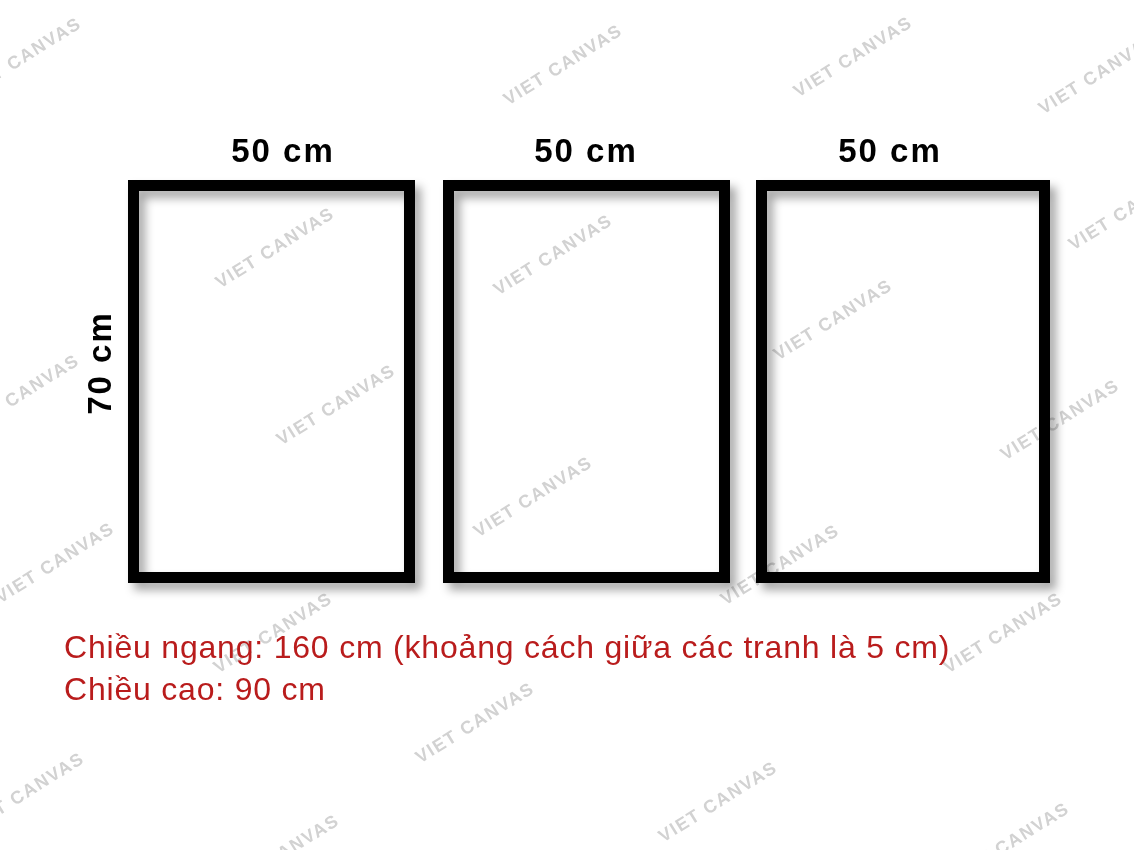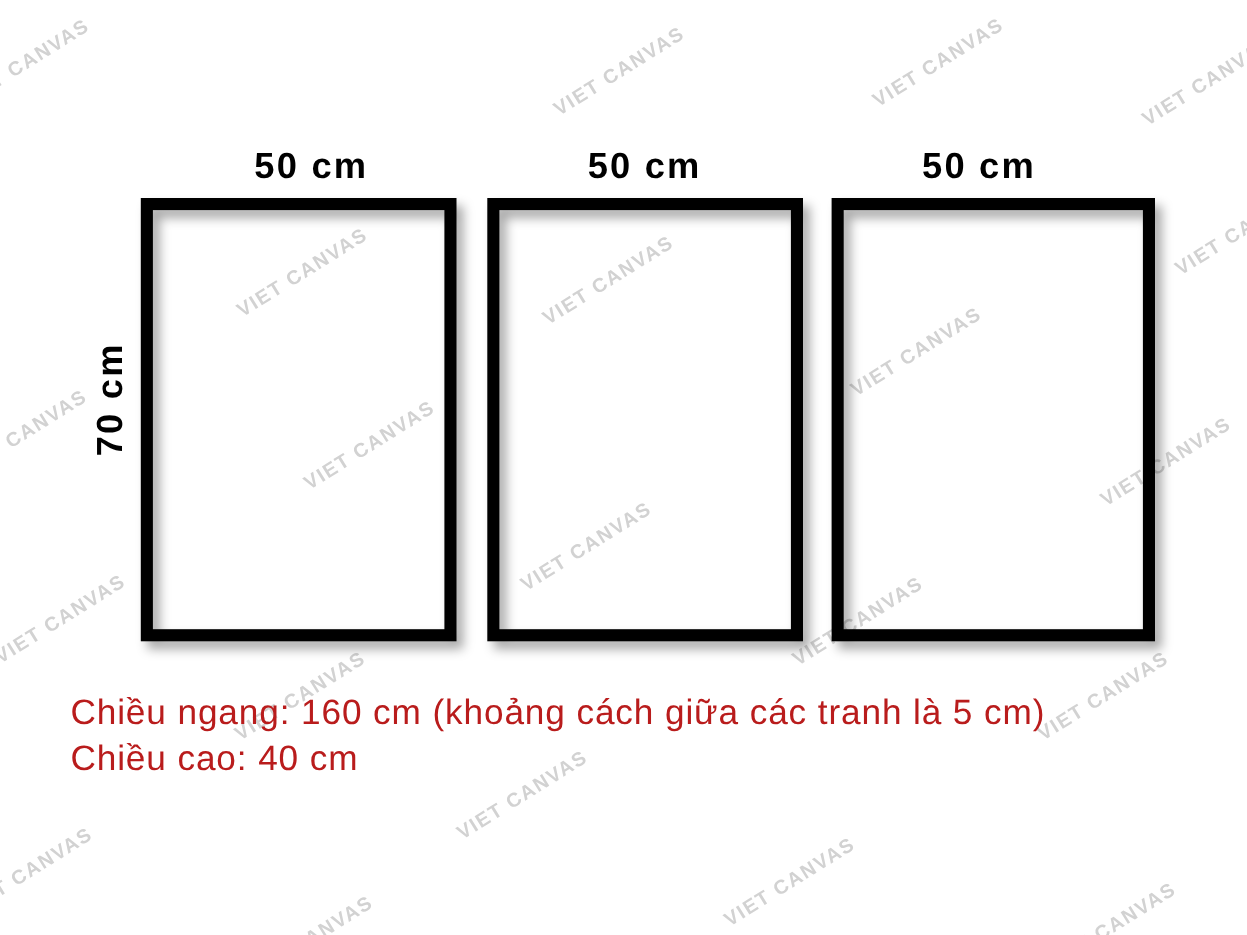--- a/index.html
+++ b/index.html
@@ -100,16 +100,16 @@
   <span class="dim-label" style="left:890px; top:151px;">50 cm</span>
 
   <span class="dim-label vertical" style="left:100px; top:363px;">70 cm</span>
 
   <div class="frame" style="left: 128px; width: 287px; border-color: rgb(0, 0, 0);"></div>
   <div class="frame" style="left: 443px; width: 287px; border-color: rgb(0, 0, 0);"></div>
   <div class="frame" style="left: 756px; width: 294px; border-color: rgb(0, 0, 0);"></div>
 
   <div class="footer">
     <div>Chiều ngang: 160 cm (khoảng cách giữa các tranh là 5 cm)</div>
-    <div>Chiều cao: 40 cm</div>
+    <div>Chiều cao: 90 cm</div>
   </div>
 
 </div>
 
 </body></html>

